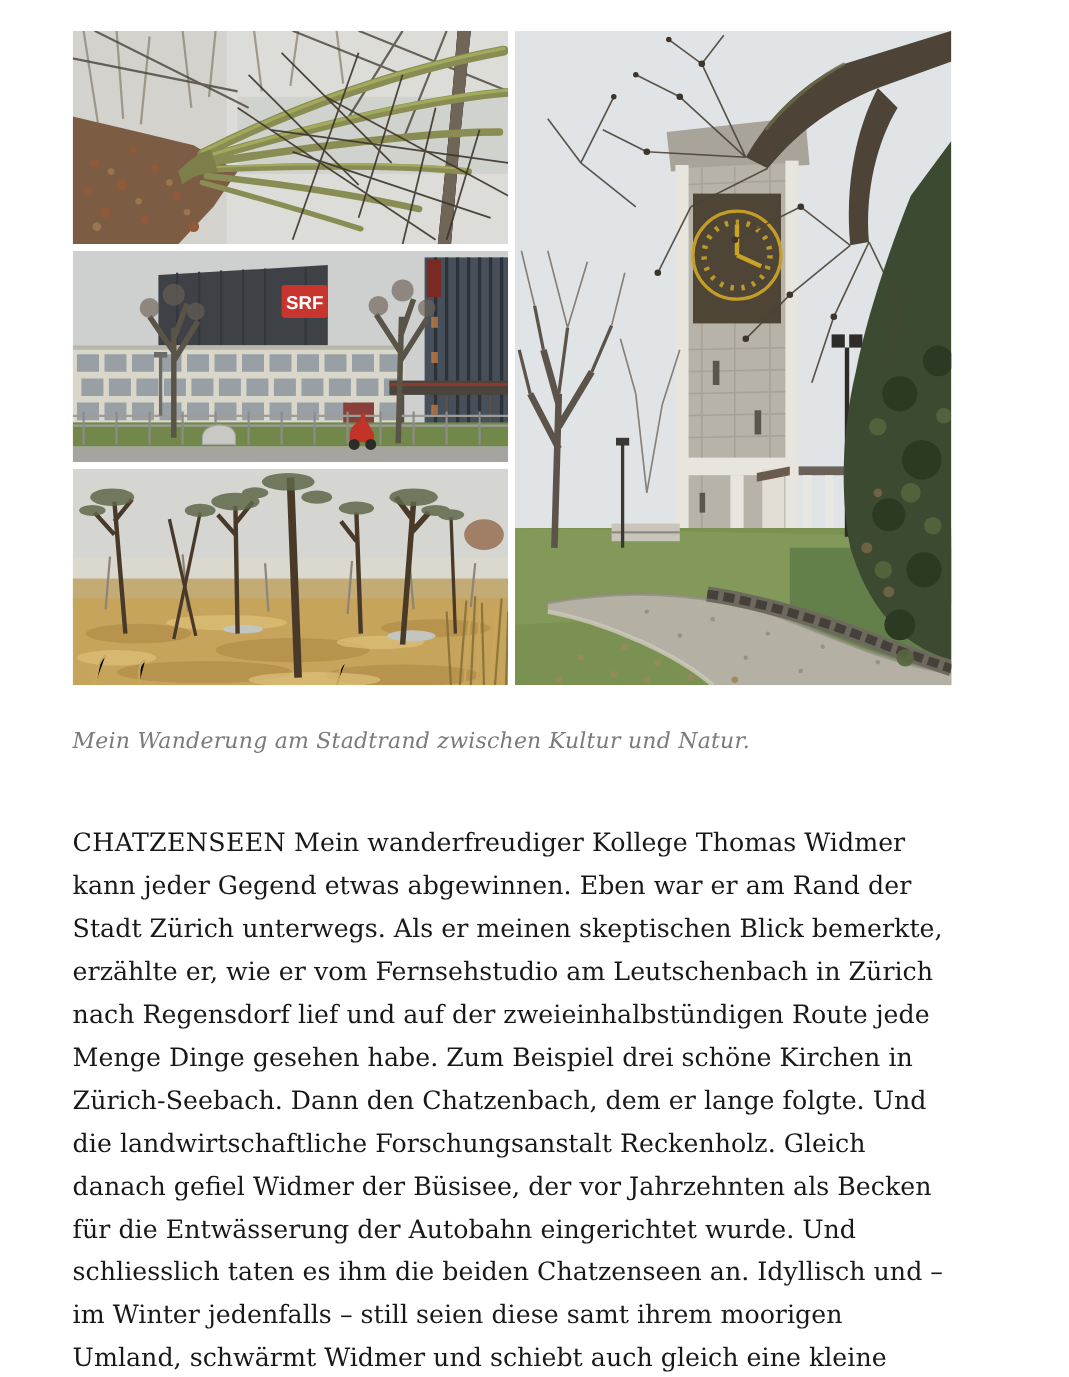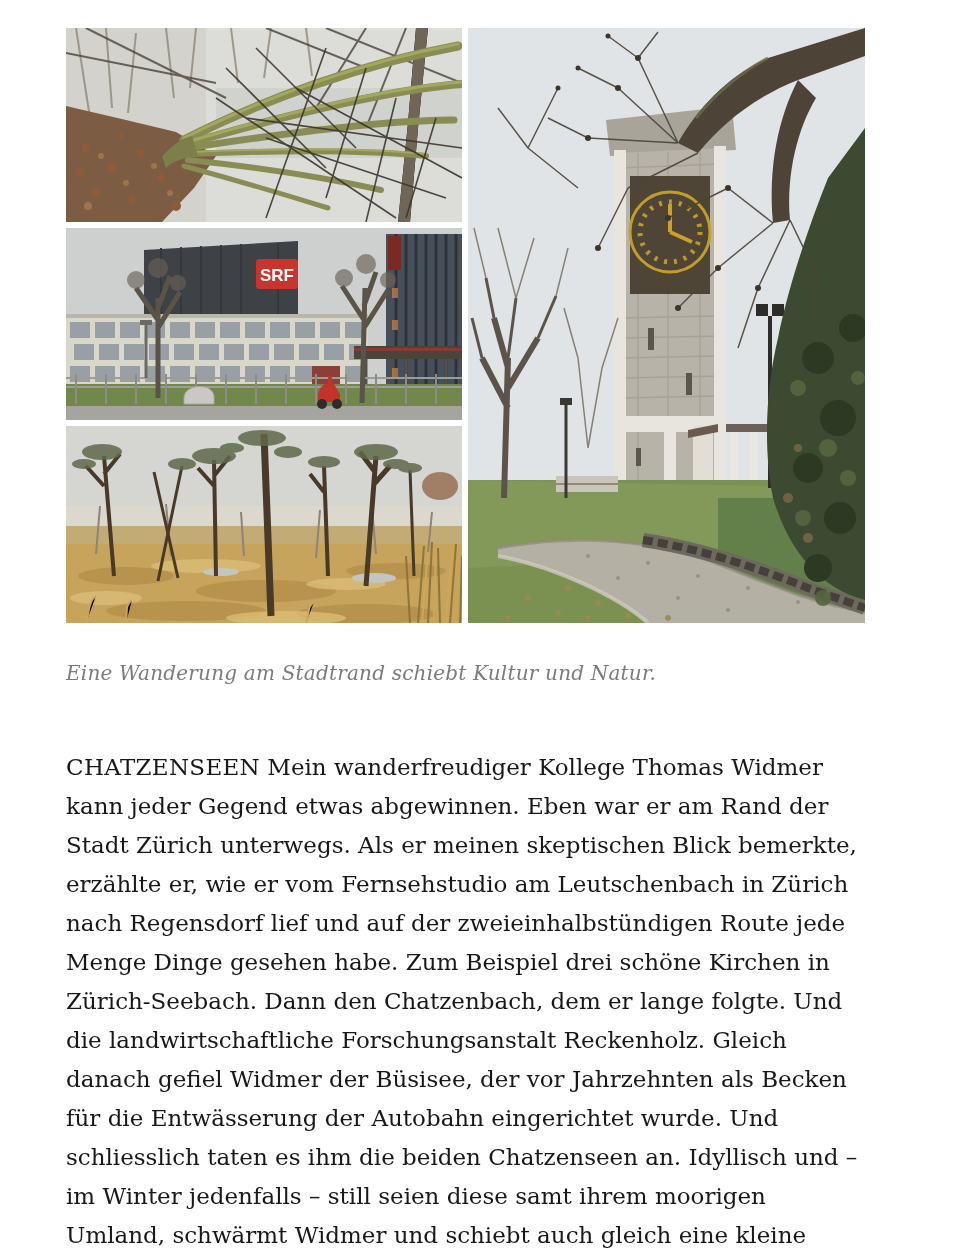--- a/index.html
+++ b/index.html
@@ -456,18 +456,18 @@
               <circle cx="110" cy="40" r="2.5"></circle>
               <circle cx="200" cy="190" r="3"></circle>
             <circle cx="210" cy="280" r="3"></circle>
               <circle cx="90" cy="60" r="2.5"></circle>
               <circle cx="130" cy="220" r="3"></circle>
           </g>
         </svg>
       </div>
     </div>
 
-    <figcaption>Eine Wanderung am Stadtrand schiebt Kultur und Natur.</figcaption>
+    <figcaption>Mein Wanderung am Stadtrand zwischen Kultur und Natur.</figcaption>
   </figure>
 
   <p class="article"><strong>CHATZENSEEN</strong><span> Mein wanderfreudiger Kollege Thomas Widmer kann jeder Gegend etwas abgewinnen. Eben war er am Rand der Stadt Zürich unterwegs. Als er meinen skeptischen Blick bemerkte, erzählte er, wie er vom Fernsehstudio am Leutschenbach in Zürich nach Regensdorf lief und auf der zweieinhalbstündigen Route jede Menge Dinge gesehen habe. Zum Beispiel drei schöne Kirchen in Zürich-Seebach. Dann den Chatzenbach, dem er lange folgte. Und die landwirtschaftliche Forschungsanstalt Reckenholz. Gleich danach gefiel Widmer der Büsisee, der vor Jahrzehnten als Becken für die Entwässerung der Autobahn eingerichtet wurde. Und schliesslich taten es ihm die beiden Chatzenseen an. Idyllisch und – im Winter jedenfalls – still seien diese samt ihrem moorigen Umland, schwärmt Widmer und schiebt auch gleich eine kleine namenkundliche Belehrung nach. Mit einer “Katze” hätten die Seen nichts zu tun, so unser Redaktionswanderer. Vielmehr seien sie nach dem Alemannen Hatto benannt, der bei ihnen als erster siedelte. Klingt vielversprechend, die Tour, sie mischt urban und ländlich. </span></p>
 
 </div>
 
 </body></html>

